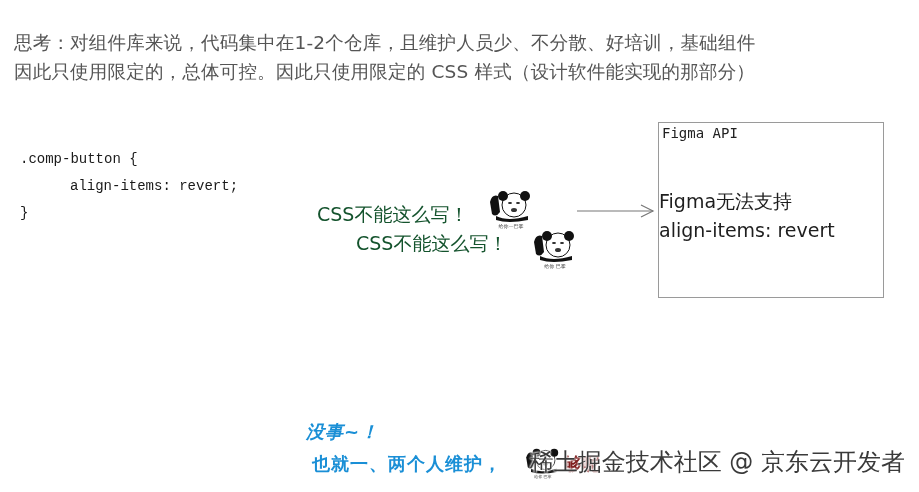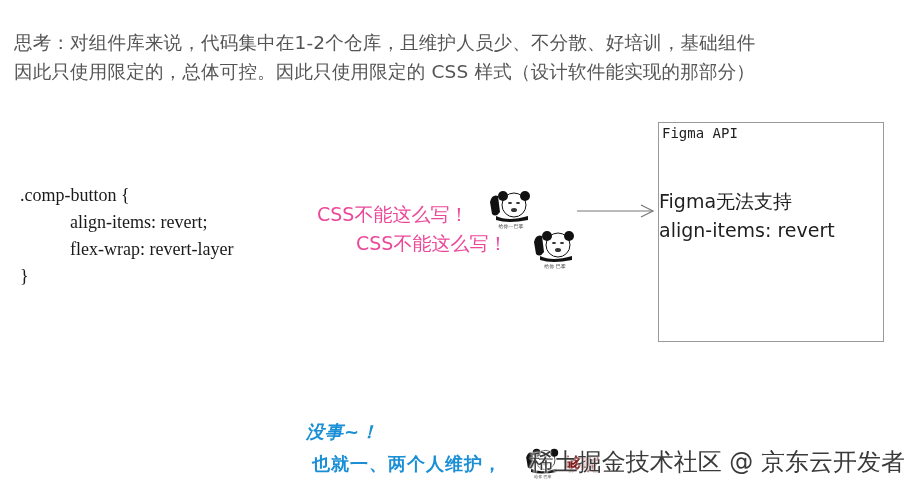--- a/index.html
+++ b/index.html
@@ -10,43 +10,43 @@
   .para {
     position: absolute; left: 14px; top: 28px; width: 895px;
     font-size: 18.5px; line-height: 29px; color: #555555; letter-spacing: 0.2px;
   }
   .para div { white-space: nowrap; }
 
   .figure { position: absolute; left: 0; top: 118px; width: 919px; height: 374px; }
 
   .code {
     position: absolute; left: 20px; top: 28px;
-    font-family: Liberation Serif, serif;
-    font-size: 18px; line-height: 27px; color: #1a1a1a; margin-top: 36px;
+    font-family: Liberation Mono, monospace;
+    font-size: 14px; line-height: 27px; color: #1a1a1a;
   }
   .code .line { white-space: pre; }
   .code .indent { padding-left: 50px; }
 
   .note {
-    position: absolute; color: #ec4899; font-size: 19px; white-space: nowrap;
+    position: absolute; color: #14532d; font-size: 19px; white-space: nowrap;
     font-family: "DejaVu Sans", "Liberation Sans", sans-serif;
   }
   .note1 { left: 317px; top: 84px; }
   .note2 { left: 356px; top: 113px; }
 
   .meme { position: absolute; width: 46px; height: 40px; }
   .meme1 { left: 488px; top: 72px; }
   .meme2 { left: 532px; top: 112px; }
   .meme3 { left: 524px; top: 330px; width: 38px; height: 32px; }
   .meme svg { width: 100%; height: 100%; display: block; }
 
   .arrow { position: absolute; left: 577px; top: 86px; width: 78px; height: 14px; }
 
   .figma-box {
-    position: absolute; left: 658px; top: 4px; width: 226px; height: 220px;
+    position: absolute; left: 658px; top: 4px; width: 226px; height: 176px;
     border: 1.5px solid #9a9a9a; box-sizing: border-box; background: #fff;
   }
   .figma-box .box-title {
     position: absolute; left: 3px; top: 2px;
     font-family: "DejaVu Sans Mono", "Liberation Mono", monospace;
     font-size: 14px; color: #222;
   }
   .figma-box .box-body {
     position: absolute; left: 0; right: 0; top: 64px; text-align: left;
     font-size: 19px; line-height: 29px; color: #1e1e1e;
@@ -72,21 +72,20 @@
 <div class="para">
   <div>思考：对组件库来说，代码集中在1-2个仓库，且维护人员少、不分散、好培训，基础组件</div>
   <div>因此只使用限定的，总体可控。因此只使用限定的 CSS 样式（设计软件能实现的那部分）</div>
 </div>
 
 <div class="figure">
 
   <div class="code">
     <div class="line">.comp-button {</div>
     <div class="line indent">align-items: revert;</div>
-    <div class="line indent">flex-wrap: revert-layer</div>
     <div class="line">}</div>
   </div>
 
   <div class="note note1">CSS不能这么写！</div>
   <div class="note note2">CSS不能这么写！</div>
 
   <div class="meme meme1">
     <svg viewBox="0 0 46 40">
       <ellipse cx="26" cy="15" rx="12" ry="12" fill="#fff" stroke="#111" stroke-width="1"></ellipse>
       <circle cx="15" cy="6" r="5" fill="#111"></circle>

